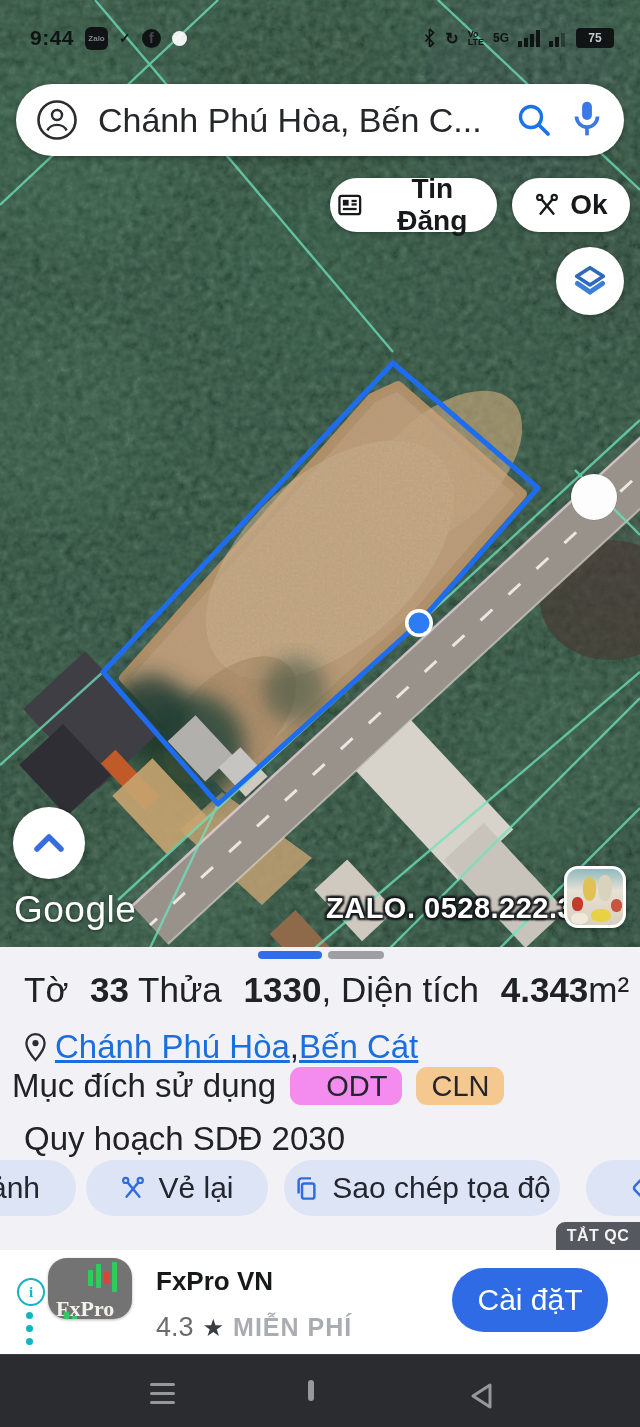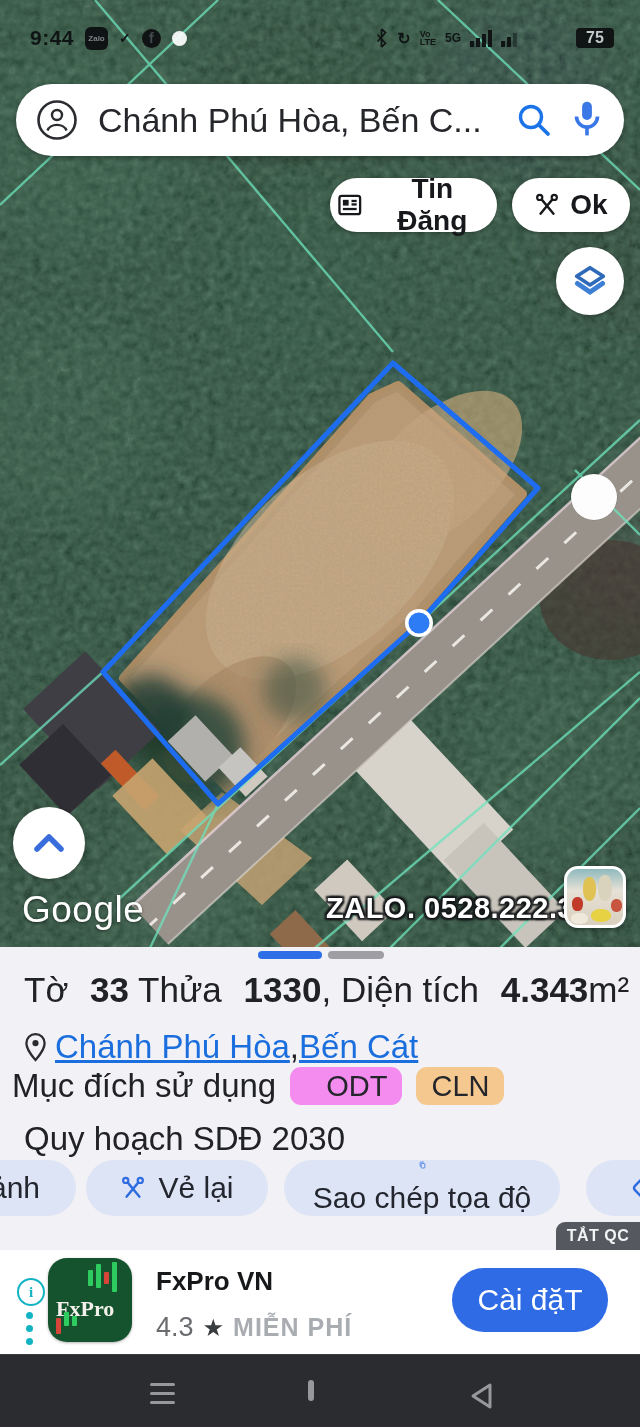--- a/index.html
+++ b/index.html
@@ -15,42 +15,42 @@
   .sb-time{font-size:21px;font-weight:700;letter-spacing:.5px;}
   .zalo-badge{width:23px;height:23px;border-radius:6px;background:#0d0e10;color:#85888d;
     font-size:8px;font-weight:700;display:flex;align-items:center;justify-content:center;}
   .fb-badge{width:19px;height:19px;border-radius:50%;background:#0d0e10;color:#45484e;
     font-size:14px;font-weight:700;display:flex;align-items:center;justify-content:center;}
   .white-dot{width:15px;height:15px;border-radius:50%;background:#fff;}
   .checkmark{font-size:14px;font-weight:700;}
   .volte{display:flex;flex-direction:column;line-height:8px;font-size:9px;font-weight:700;}
   .fiveg{font-size:12px;font-weight:700;}
   .battery{min-width:32px;height:20px;border-radius:4px;background:#0d0f10;color:#cfd2d6;
-    font-size:16px;font-weight:700;display:flex;align-items:center;justify-content:center;padding:0 3px;margin-left:48px;}
+    font-size:12px;font-weight:700;display:flex;align-items:center;justify-content:center;padding:0 3px;}
 
   
   .searchbar{top:84px;left:16px;width:608px;height:72px;background:#fff;border-radius:36px;
     display:flex;align-items:center;padding:0 20px;box-sizing:border-box;
     box-shadow:0 2px 6px rgba(0,0,0,.35);}
   .search-query{flex:1;margin-left:20px;font-size:34px;color:#25272b;white-space:nowrap;overflow:hidden;}
 
   
   .map-pill{height:54px;border-radius:27px;background:#fff;border:none;
     box-shadow:0 1px 4px rgba(0,0,0,.35);display:flex;align-items:center;justify-content:center;
     gap:10px;font-size:28px;font-weight:600;color:#17181b;font-family:inherit;}
   .btn-tindang{top:178px;left:330px;width:167px;}
   .btn-ok{top:178px;left:512px;width:118px;}
   .circle-btn{background:#fff;border:none;border-radius:50%;box-shadow:0 1px 5px rgba(0,0,0,.35);
     display:flex;align-items:center;justify-content:center;}
   .btn-layers{top:247px;left:556px;width:68px;height:68px;}
   .btn-collapse{top:807px;left:13px;width:72px;height:72px;}
 
   
   .google-logo{top:889px;left:14px;font-size:37px;font-weight:500;color:#fff;letter-spacing:.5px;
-    text-shadow:0 1px 3px rgba(0,0,0,.5);margin-left:8px;}
+    text-shadow:0 1px 3px rgba(0,0,0,.5);}
   .zalo-overlay{top:892px;left:326px;font-size:29px;font-weight:800;color:#fff;letter-spacing:.5px;
     text-shadow:0 0 3px #16181a,2px 2px 2px #16181a,-2px 2px 2px #16181a,2px -2px 2px #16181a,-2px -2px 2px #16181a;}
   .map-thumb{top:866px;left:564px;width:62px;height:62px;border-radius:14px;border:3px solid #fff;
     box-sizing:border-box;overflow:hidden;box-shadow:0 1px 4px rgba(0,0,0,.4);
     background:linear-gradient(180deg,#8fb9bd 0%,#e6e1d6 38%,#d9cfbe 100%);}
   .thumb-blob{position:absolute;border-radius:45%;}
 
   
   .panel{top:947px;left:0;width:640px;height:303px;background:#f2f1f5;}
   .page-dots{position:absolute;top:4px;left:258px;display:flex;gap:6px;}
@@ -71,22 +71,22 @@
 
   
   .tatqc{top:1222px;left:556px;width:84px;height:28px;background:#55585f;color:#f2f3f5;
     border-radius:9px 0 0 0;font-size:16px;font-weight:700;letter-spacing:.5px;
     display:flex;align-items:center;justify-content:center;}
   .adbar{top:1250px;left:0;width:640px;height:104px;background:#fff;}
   .info-circ{position:absolute;top:28px;left:17px;width:24px;height:24px;border-radius:50%;
     border:2px solid #14b3c4;color:#14b3c4;font-size:15px;font-weight:700;
     font-family:"Liberation Serif",serif;display:flex;align-items:center;justify-content:center;}
   .info-dot{position:absolute;left:26px;width:7px;height:7px;border-radius:50%;background:#14b3c4;}
-  .app-icon{position:absolute;top:8px;left:48px;width:84px;height:84px;border-radius:19px;
-    background:#14532d;overflow:hidden;box-shadow:0 1px 3px rgba(0,0,0,.3);}
+  .app-icon{position:absolute;top:8px;left:48px;width:84px;height:61px;border-radius:19px;
+    background:#737373;overflow:hidden;box-shadow:0 1px 3px rgba(0,0,0,.3);}
   .candle{position:absolute;width:5px;border-radius:1px;}
   .fxpro-text{position:absolute;top:38px;left:8px;color:#f4f1ec;font-size:22px;
     font-family:"Liberation Serif",serif;font-weight:600;}
   .ad-name{position:absolute;top:16px;left:156px;font-size:26px;font-weight:700;color:#17181a;}
   .ad-rating{position:absolute;top:62px;left:156px;font-size:27px;color:#6a6d70;
     display:flex;align-items:center;gap:9px;}
   .ad-star{color:#3a3d40;font-size:24px;}
   .ad-price{color:#a9adb2;font-weight:600;letter-spacing:1px;font-size:25px;}
   .install-btn{position:absolute;top:18px;left:452px;width:156px;height:64px;border-radius:32px;
     background:#2e6be5;border:none;color:#fff;font-size:30px;font-family:inherit;
@@ -333,21 +333,21 @@
       <span>ảnh</span>
     </button>
     <button class="action-pill" style="left:86px;width:182px;">
       <svg width="26" height="26" viewBox="0 0 24 24">
         <circle cx="5.3" cy="5" r="2.4" fill="none" stroke="#2f6ce0" stroke-width="2"></circle>
         <circle cx="18.7" cy="5" r="2.4" fill="none" stroke="#2f6ce0" stroke-width="2"></circle>
         <path d="M7 6.8 L18 20 M17 6.8 L6 20" stroke="#2f6ce0" stroke-width="2.2" stroke-linecap="round" fill="none"></path>
       </svg>
       <span>Vẻ lại</span>
     </button>
-    <button class="action-pill" style="left:284px;width:276px;flex-direction:column;">
+    <button class="action-pill" style="left:284px;width:276px;">
       <svg width="27" height="27" viewBox="0 0 24 24">
         <rect x="8" y="7.5" width="11" height="13.5" rx="2" fill="none" stroke="#2f6ce0" stroke-width="2.2"></rect>
         <path d="M5 16.5 V5.5 a2.5 2.5 0 0 1 2.5-2.5 H16" fill="none" stroke="#2f6ce0" stroke-width="2.2"></path>
       </svg>
       <span>Sao chép tọa độ</span>
     </button>
     <button class="action-pill" style="left:586px;width:120px;">
       <svg width="30" height="30" viewBox="0 0 24 24">
         <rect x="4.5" y="4.5" width="15" height="15" rx="2.5" transform="rotate(45 12 12)" fill="none" stroke="#2f6ce0" stroke-width="2"></rect>
         <path d="M9 14.5 v-2.6 h4.2 V9.4 l3.6 3.4 -3.6 3.4 v-2.5 z" fill="#2f6ce0"></path>

